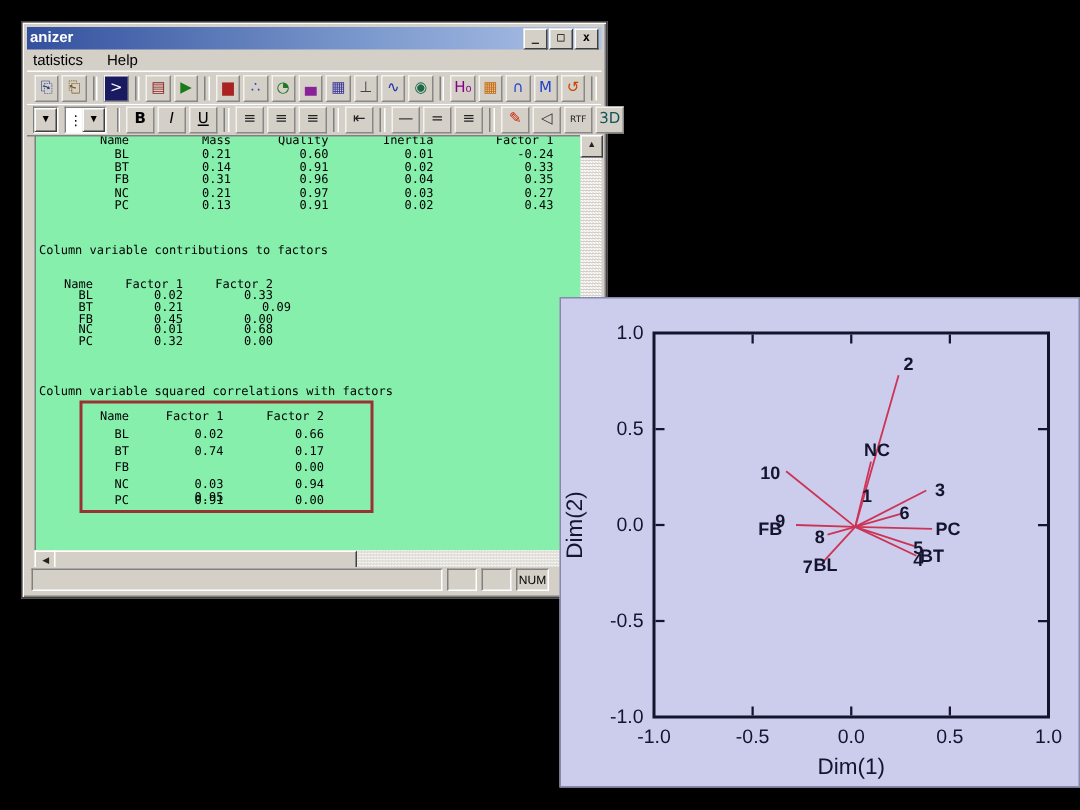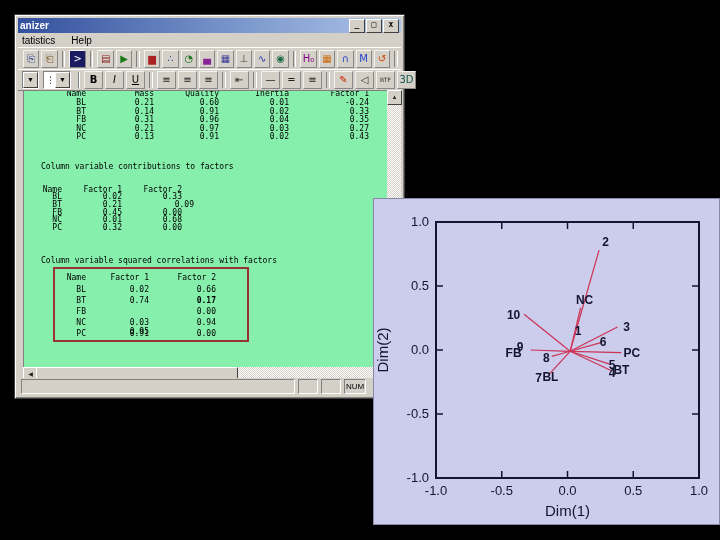--- a/index.html
+++ b/index.html
@@ -28,21 +28,21 @@
   .combo{height:16px;background:#fff;border:1px solid;border-color:#808080 #fff #fff #808080;
         display:flex;align-items:center;justify-content:space-between;font-size:9px;margin-right:4px;}
   .combo .arrow{width:13px;height:14px;background:#d4d0c8;border:1px solid;
         border-color:#fff #404040 #404040 #fff;font-size:7px;text-align:center;line-height:13px;}
   .doc{position:absolute;left:8px;top:75px;width:367px;height:276px;background:#86efac;
        border:1px solid;border-color:#808080 #fff #fff #808080;overflow:hidden;}
   .doc-inner{position:absolute;left:0;top:0;right:0;bottom:0;
        font-family:"DejaVu Sans Mono","Liberation Mono",monospace;font-size:8px;color:#000;}
   .trow{position:absolute;display:flex;white-space:pre;}
   .trow span{display:inline-block;text-align:right;}
-  .heading{position:absolute;left:17px;font-size:8px;white-space:pre;}
+  .heading{position:absolute;left:2px;font-size:8px;white-space:pre;}
   .redbox{position:absolute;border:2px solid #993333;}
   .vscroll{position:absolute;right:3px;top:75px;width:14px;height:278px;
        background-image:conic-gradient(#fff 25%,#d4d0c8 0 50%,#fff 0 75%,#d4d0c8 0);
        background-size:2px 2px;background-color:#e8e6e0;}
   .hscroll{position:absolute;left:8px;top:352px;width:369px;height:14px;
        background-image:conic-gradient(#fff 25%,#d4d0c8 0 50%,#fff 0 75%,#d4d0c8 0);
        background-size:2px 2px;}
   .sbtn{position:absolute;width:13px;height:13px;background:#d4d0c8;border:1px solid;
        border-color:#fff #404040 #404040 #fff;font-size:6px;text-align:center;line-height:12px;color:#222;}
   .thumb{position:absolute;left:13px;top:0;width:200px;height:13px;background:#d4d0c8;
@@ -149,21 +149,21 @@
           <div class="trow" style="left: 0px; top: 108.8px;"><span style="width: 38px;">BT</span><span style="width: 60px;">0.21</span><span style="width: 72px;">0.09</span></div>
           <div class="trow" style="left: 0px; top: 116.6px;"><span style="width: 38px;">FB</span><span style="width: 60px;">0.45</span><span style="width: 60px;">0.00</span></div>
           <div class="trow" style="left: 0px; top: 124.4px;"><span style="width: 38px;">NC</span><span style="width: 60px;">0.01</span><span style="width: 60px;">0.68</span></div>
           <div class="trow" style="left: 0px; top: 132.2px;"><span style="width: 38px;">PC</span><span style="width: 60px;">0.32</span><span style="width: 60px;">0.00</span></div>
         </div>
       <div class="heading" style="top:165px">Column variable squared correlations with factors</div>
       <div class="redbox" style="left:29px;top:176px;width:192px;height:71px"></div>
       <div>
           <div class="trow" style="left: 24px; top: 182px;"><span style="width: 38px;">Name</span><span style="width: 63px;">Factor 1</span><span style="width: 67px;">Factor 2</span></div>
           <div class="trow" style="left: 24px; top: 194px;"><span style="width: 38px;">BL</span><span style="width: 63px;">0.02</span><span style="width: 67px;">0.66</span></div>
-          <div class="trow" style="left: 24px; top: 205px;"><span style="width: 38px;">BT</span><span style="width: 63px;">0.74</span><span style="width: 67px; font-weight: bold;">0.17</span></div>
+          <div class="trow" style="left: 24px; top: 205px;"><span style="width: 38px;">BT</span><span style="width: 63px;">0.74</span><span style="width: 67px;">0.17</span></div>
           <div class="trow" style="left: 24px; top: 216px;"><span style="width: 38px;">FB</span><span style="width: 63px; margin-top: 20px;">0.95</span><span style="width: 67px;">0.00</span></div>
           <div class="trow" style="left: 24px; top: 227px;"><span style="width: 38px;">NC</span><span style="width: 63px;">0.03</span><span style="width: 67px;">0.94</span></div>
           <div class="trow" style="left: 24px; top: 238px;"><span style="width: 38px;">PC</span><span style="width: 63px;">0.91</span><span style="width: 67px;">0.00</span></div>
         </div>
     </div>
   </div>
 
   <div class="vscroll">
     <div class="sbtn" style="left:0;top:0">▲</div>
   </div>

